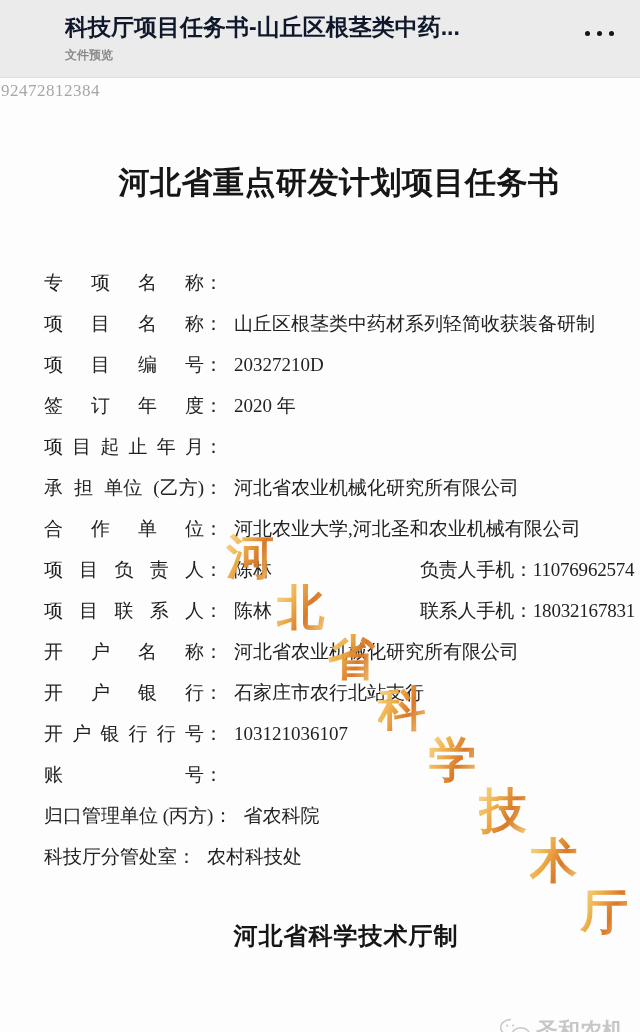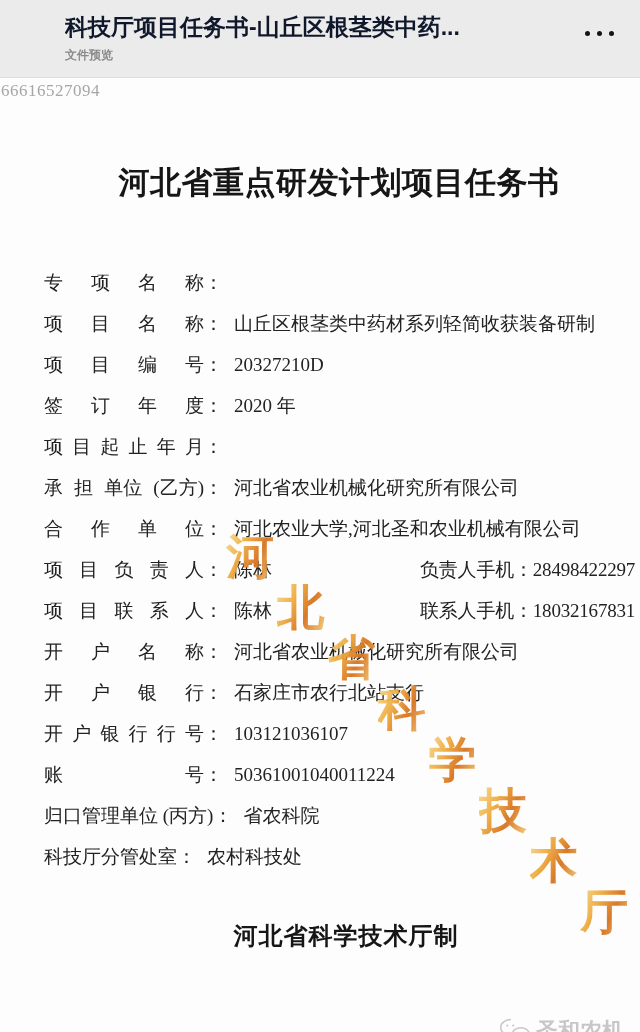--- a/index.html
+++ b/index.html
@@ -83,21 +83,21 @@
   <div class="app-header">
     <div class="app-title">科技厅项目任务书-山丘区根茎类中药...</div>
     <div class="app-subtitle">文件预览</div>
     <div class="menu-dots">
       <i></i>
         <i></i>
         <i></i>
     </div>
   </div>
 
-  <div class="stray-number">66616527094</div>
+  <div class="stray-number">92472812384</div>
 
   <div>
     <div class="doc-title">河北省重点研发计划项目任务书</div>
 
     <div id="rows">
         <div class="row">
           <span class="lbl">
             <span>专</span>
             <span>项</span>
             <span>名</span>
@@ -169,21 +169,21 @@
         <div class="row">
           <span class="lbl">
             <span>项</span>
             <span>目</span>
             <span>负</span>
             <span>责</span>
             <span>人</span>
           </span>
           <span class="colon">：</span>
           <span class="val">陈林</span>
-          <span class="right-part">负责人手机：28498422297</span>
+          <span class="right-part">负责人手机：11076962574</span>
         </div>
         <div class="row">
           <span class="lbl">
             <span>项</span>
             <span>目</span>
             <span>联</span>
             <span>系</span>
             <span>人</span>
           </span>
           <span class="colon">：</span>
@@ -221,21 +221,20 @@
           </span>
           <span class="colon">：</span>
           <span class="val">103121036107</span>
         </div>
         <div class="row">
           <span class="lbl">
             <span>账</span>
             <span>号</span>
           </span>
           <span class="colon">：</span>
-          <span class="val">50361001040011224</span>
         </div>
         <div class="row">
           <span class="lbl natural">
             <span>归口管理单位 (丙方)</span>
           </span>
           <span class="colon">：</span>
           <span class="val">省农科院</span>
         </div>
         <div class="row">
           <span class="lbl natural">

